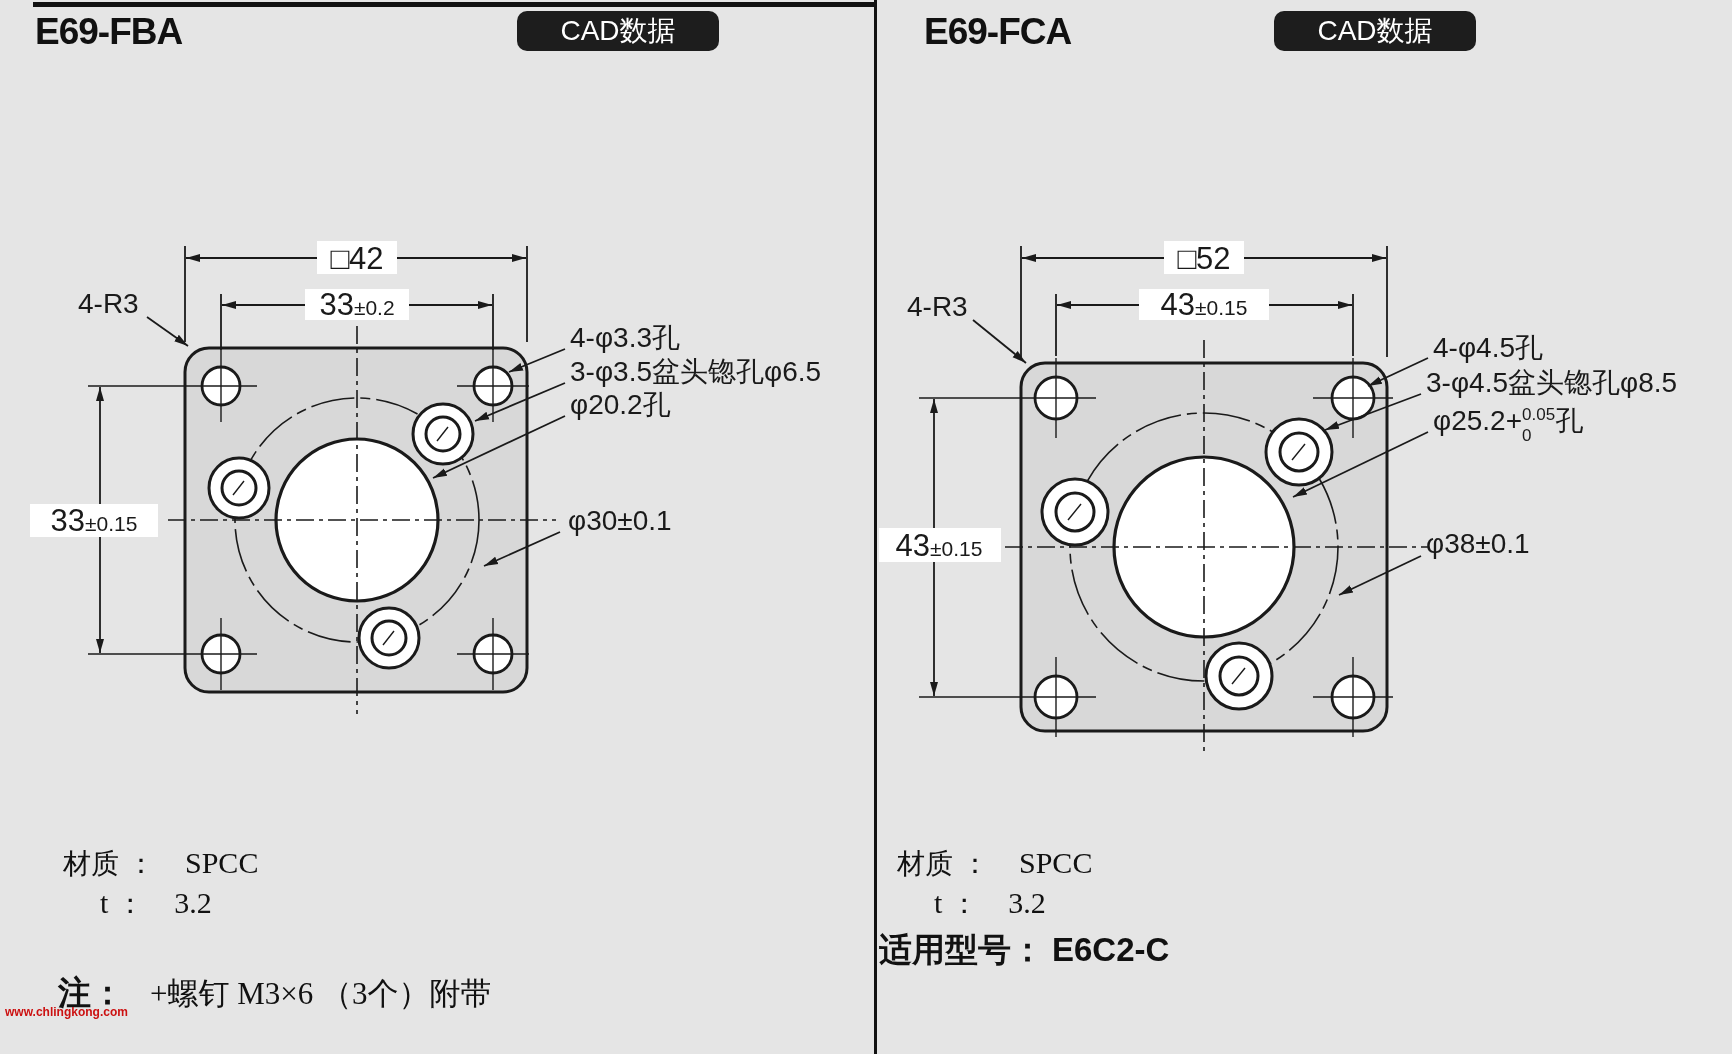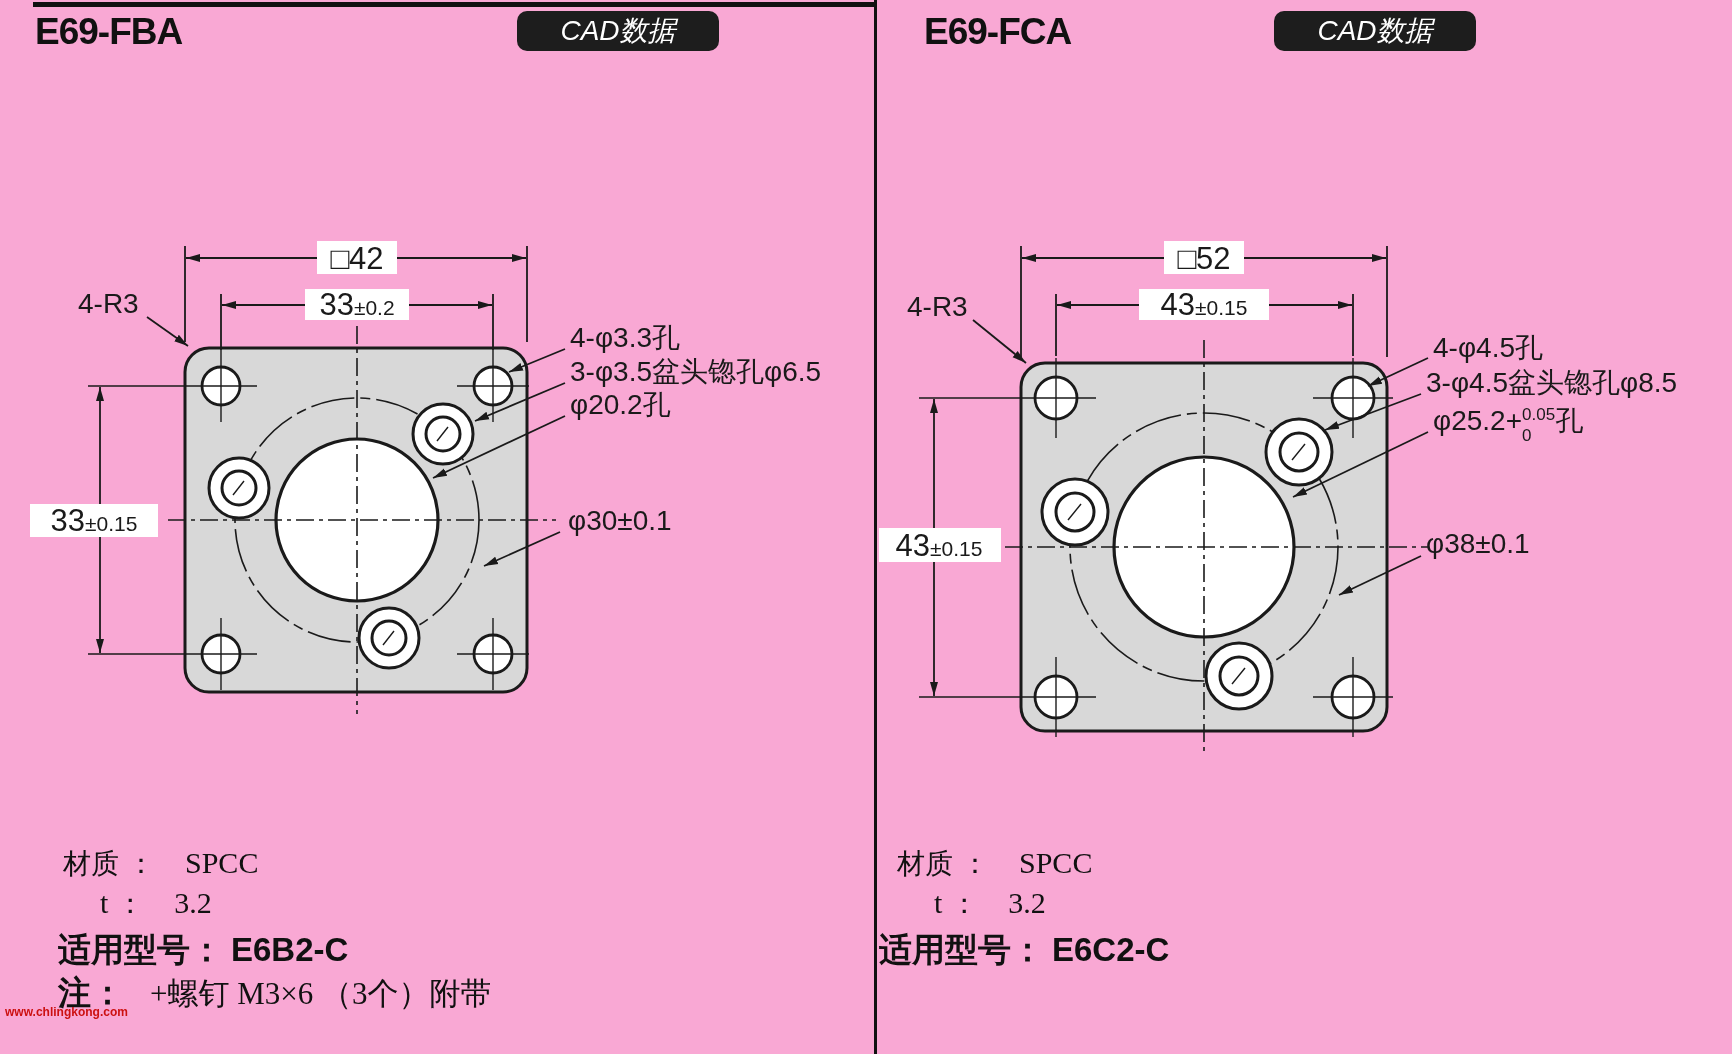--- a/index.html
+++ b/index.html
@@ -1,19 +1,19 @@
 <!DOCTYPE html>
 <html><head>
 <meta charset="utf-8">
 <style>
   * { margin:0; padding:0; box-sizing:border-box; }
   html,body { background:#ffffff; }
   .page {
     position:relative; width:1732px; height:1054px;
-    background:#f9a8d4; overflow:hidden;
+    background:#e5e5e5; overflow:hidden;
     font-family:"Liberation Sans", sans-serif;
     color:#1a1a1a;
   }
   .top-rule { position:absolute; left:33px; top:2px; width:842px; height:5px; background:#111; }
   .divider  { position:absolute; left:874px; top:0; width:3px; height:1054px; background:#111; }
 
   .panel { position:absolute; top:0; height:1054px; }
   .panel.left  { left:0;    width:874px; }
   .panel.right { left:877px; width:855px; }
 
@@ -21,21 +21,21 @@
     position:absolute; top:11px;
     font-size:37px; font-weight:700; letter-spacing:-1px; color:#111;
   }
   .panel.left  .model-title { left:35px; }
   .panel.right .model-title { left:47px; }
 
   .cad-btn {
     position:absolute; top:11px; height:40px; width:202px;
     background:#1d1d1d; color:#ffffff; border:none; border-radius:10px;
     font-size:28px; font-family:"Liberation Sans", sans-serif;
-    display:flex; align-items:center; justify-content:center; cursor:pointer;font-style:italic;
+    display:flex; align-items:center; justify-content:center; cursor:pointer;
   }
   .panel.left  .cad-btn { left:517px; }
   .panel.right .cad-btn { left:397px; }
 
   svg.drawing { position:absolute; left:0; top:0; }
   svg text { font-family:"Liberation Sans", sans-serif; fill:#1a1a1a; }
 
   .note-line { position:absolute; white-space:nowrap; color:#111; }
   .note-line .cjk   { font-family:"Liberation Sans", sans-serif; }
   .note-line .serif { font-family:Liberation Serif, serif; }
@@ -167,23 +167,20 @@
       <text x="570" y="414" font-size="28">φ20.2孔</text>
       <text x="568" y="530" font-size="28">φ30±0.1</text>
     </svg>
 
     <div class="note-line line-material">
       <span class="cjk">材质</span><span class="cjk sep">：</span><span class="serif">SPCC</span>
     </div>
     <div class="note-line line-thickness">
       <span class="serif">t</span><span class="cjk sep">：</span><span class="serif">3.2</span>
     </div>
-    <div class="note-line line-model">
-      <span class="cjk">适用型号：</span><span class="val">E6B2-C</span>
-    </div>
     <div class="note-line line-note">
       <span class="cjk lbl">注：</span><span class="serif">+螺钉 M3×6 （3个）附带</span>
     </div>
   </section>
 
   <section class="panel right">
     <h1 class="model-title">E69-FCA</h1>
     <button class="cad-btn">CAD数据</button>
 
     <svg class="drawing" width="855" height="800" viewBox="0 0 855 800">

